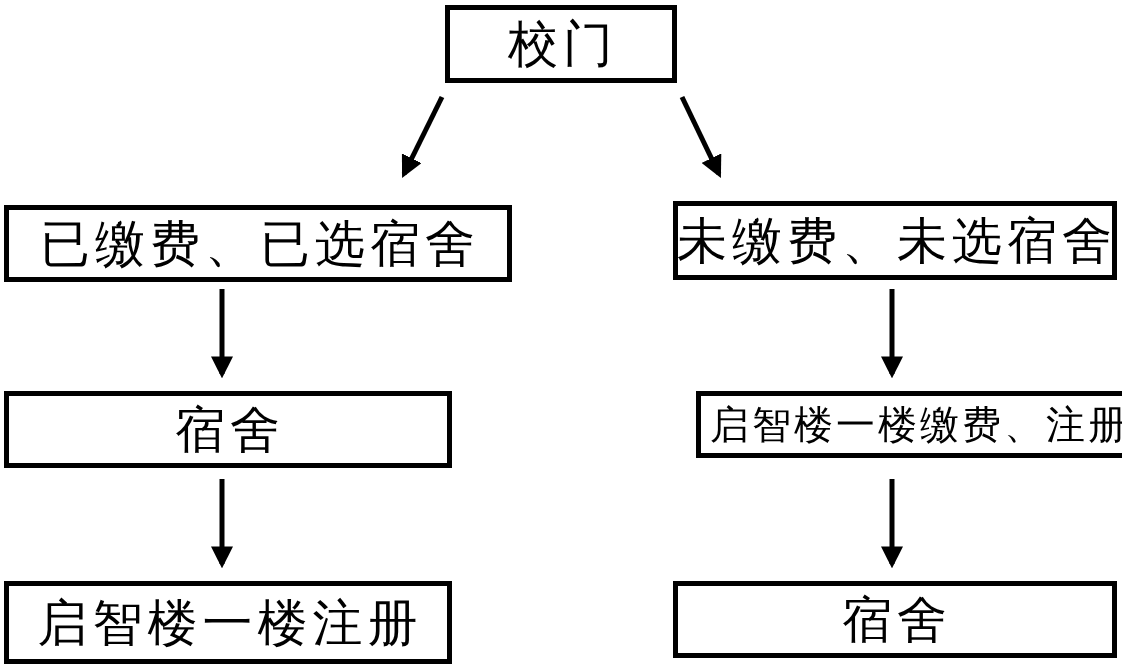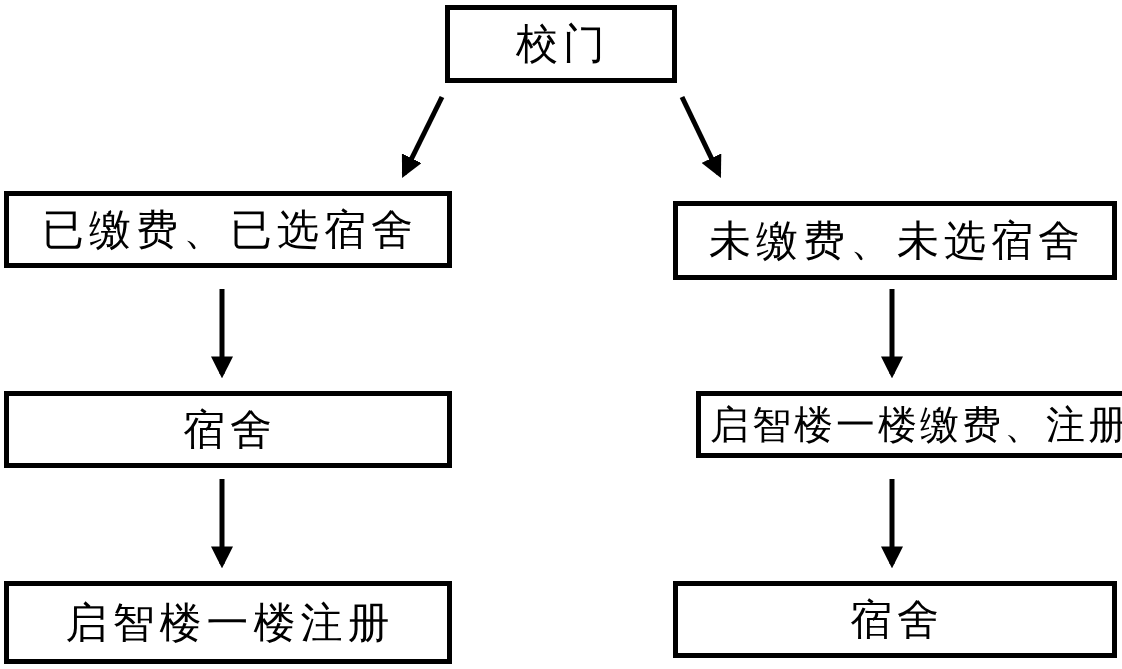--- a/index.html
+++ b/index.html
@@ -31,28 +31,28 @@
   .node {
     position: absolute;
     box-sizing: border-box;
     border: 5px solid #000000;
     background: #ffffff;
     display: flex;
     align-items: center;
     justify-content: center;
   }
   .node-label {
-    font-size: 42px;
+    font-size: 50px;
     letter-spacing: 5px;
     white-space: nowrap;
     line-height: 1;
     transform: translateX(2px); 
   }
   .node-gate        { left: 445px; top: 5px;   width: 232px; height: 78px; }
-  .node-paid        { left: 4px;   top: 191px; width: 448px; height: 77px; align-items: center; }
+  .node-paid        { left: 4px;   top: 205px; width: 508px; height: 77px; align-items: center; }
   .node-dorm-left   { left: 4px;   top: 391px; width: 448px; height: 77px; }
   .node-register    { left: 4px;   top: 581px; width: 448px; height: 83px; }
   .node-unpaid      { left: 673px; top: 201px; width: 444px; height: 79px; }
   .node-payreg      { left: 696px; top: 391px; width: 444px; height: 67px; }
   .node-payreg .node-label { font-size: 39px; letter-spacing: 3px; }
   .node-dorm-right  { left: 673px; top: 581px; width: 444px; height: 77px; }
 </style>
 </head>
 <body>
 

